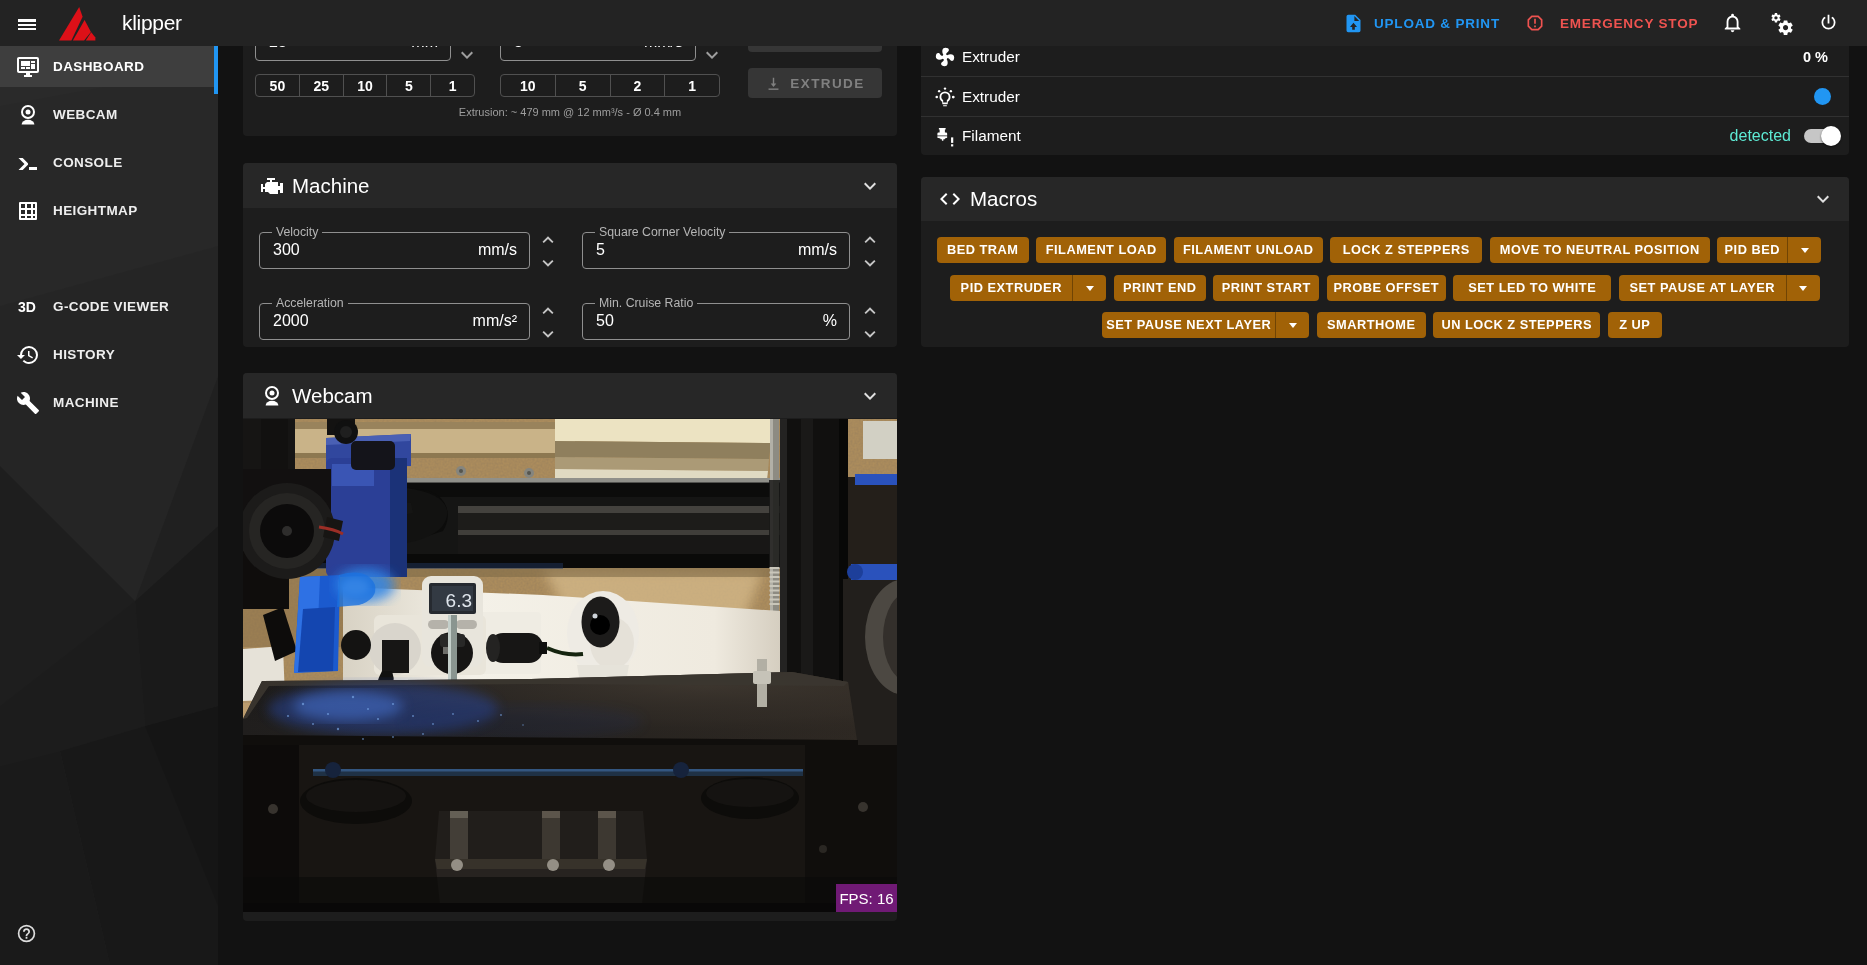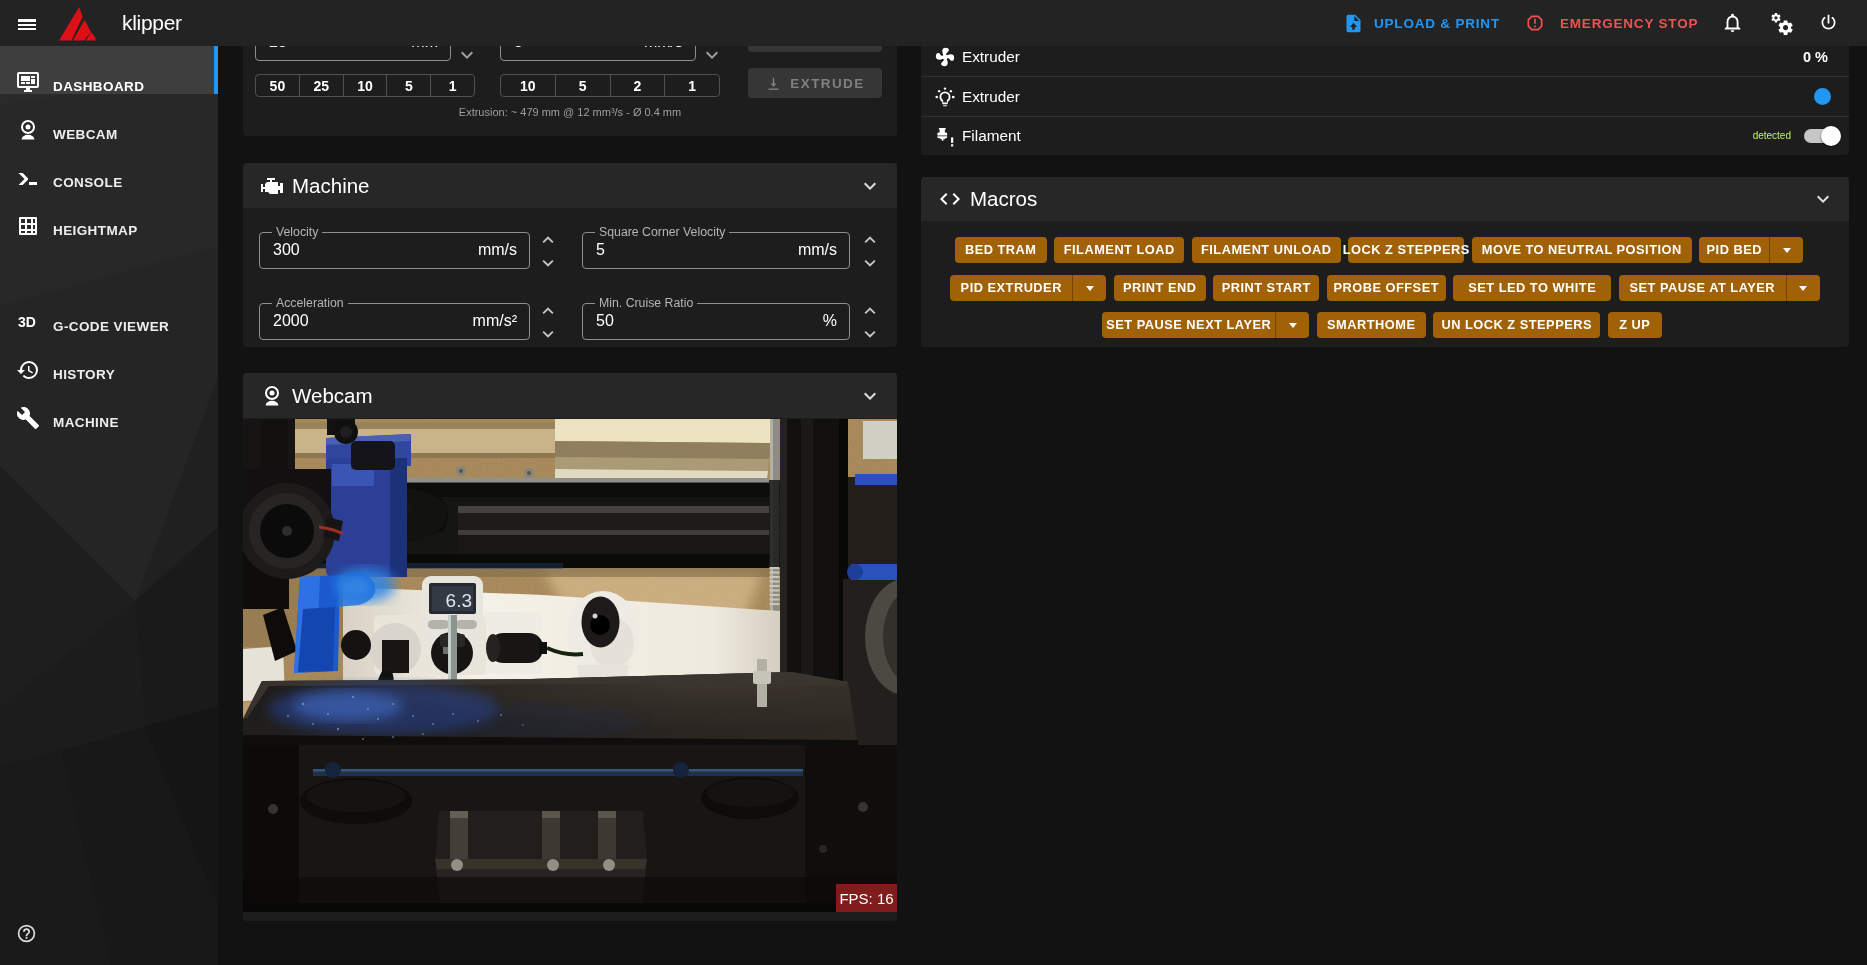--- a/index.html
+++ b/index.html
@@ -3,21 +3,21 @@
 <meta charset="utf-8">
 <style>
 * { margin:0; padding:0; box-sizing:border-box; }
 html,body { width:1867px; height:965px; overflow:hidden; background:#121212; font-family:"Liberation Sans", sans-serif; }
 #stage { position:relative; width:1867px; height:965px; background:#121212; }
 
 #topbar { position:absolute; left:0; top:0; width:1867px; height:46px; background:#232323; z-index:50; }
 
 #sidebar { position:absolute; left:0; top:46px; width:218px; height:919px; background:#2a2a2a; z-index:40; overflow:hidden; }
 #sidebar .poly { position:absolute; left:0; top:0; width:218px; height:919px; }
-.navitem { position:absolute; left:0; width:218px; height:48px; display:flex; align-items:flex-end; }
+.navitem { position:absolute; left:0; width:218px; height:41px; display:flex; align-items:center; }
 .navitem .nicon { width:24px; height:24px; margin-left:16px; flex:none; }
 .navitem .nlabel { margin-left:13px; color:#eee; font-size:13.5px; font-weight:bold; letter-spacing:0.4px; }
 .navitem.active { background:#3e3e3e; }
 .navitem.active .nlabel { color:#fff; }
 .navitem.active::after { content:""; position:absolute; right:0; top:0; width:4px; height:48px; background:#2196f3; }
 
 .card { position:absolute; background:#1d1d1d; border-radius:4px; }
 .cardhead { position:absolute; left:0; top:0; width:100%; height:45px; background:#272727; border-radius:4px 4px 0 0; display:flex; align-items:center; }
 .cardhead .hicon { width:24px; height:24px; margin-left:17px; flex:none; }
 .cardhead .htitle { margin-left:8px; color:#fff; font-size:20.5px; }
@@ -382,21 +382,21 @@
             <circle cx="280" cy="306" r="0.8"></circle>
         <circle cx="180" cy="315" r="0.9"></circle>
             <circle cx="150" cy="318" r="0.9"></circle>
             <circle cx="120" cy="320" r="0.9"></circle>
       </g>
 
       <rect x="0" y="458" width="654" height="36" fill="#0b0a09" opacity="0.65"></rect>
       <rect x="0" y="484" width="654" height="10" fill="#090808"></rect>
     </svg>
     </div>
-    <div style="position:absolute; right:0; top:511px; width:61px; height:28px; background:#7f1d1d; color:#fff; font-size:15px; display:flex; align-items:center; justify-content:center;">FPS: 16</div>
+    <div style="position:absolute; right:0; top:511px; width:61px; height:28px; background:#701a75; color:#fff; font-size:15px; display:flex; align-items:center; justify-content:center;">FPS: 16</div>
   </div>
 
   <div class="card" style="left:921px; top:0px; width:928px; height:155px; border-radius:0 0 4px 4px;">
     <div class="statrow" style="top:37px; height:39px;">
       <svg class="sicon" viewBox="0 0 24 24">
           <path d="M12.5,2C17,2 17.11,5.57 14.75,6.75C13.76,7.24 13.32,8.29 13.13,9.22C13.61,9.42 14.03,9.73 14.35,10.13C18.05,8.13 22.03,8.92 22.03,12.5C22.03,17 18.46,17.1 17.28,14.73C16.78,13.74 15.72,13.3 14.79,13.11C14.59,13.59 14.28,14 13.88,14.34C15.87,18.03 15.08,22 11.5,22C7,22 6.91,18.42 9.27,17.24C10.25,16.75 10.69,15.71 10.89,14.79C10.4,14.59 9.97,14.27 9.65,13.87C5.96,15.85 2,15.07 2,11.5C2,7 5.56,6.89 6.74,9.26C7.24,10.25 8.29,10.68 9.22,10.87C9.41,10.39 9.73,9.97 10.14,9.65C8.15,5.96 8.94,2 12.5,2Z" fill="#fff"></path>
         </svg>
       <div class="slabel">Extruder</div>
       <div style="position:absolute; right:21px; color:#fff; font-size:14.5px; font-weight:bold;">0 %</div>
     </div>
@@ -414,42 +414,42 @@
       <div style="position:absolute; right:18px; width:17px; height:17px; border-radius:50%; background:#2196f3;"></div>
     </div>
     <div class="rowline" style="top:116px;"></div>
     <div class="statrow" style="top:116px; height:39px;">
       <svg class="sicon" viewBox="0 0 24 24">
           <path d="M6,2h9v2h-1v4h1.5a1.5,1.5 0 0,1 1.5,1.5V12H4v-2.5A1.5,1.5 0 0,1 5.5,8H7V4H6V2M4,13h13v2l-3,1v1h-2v2h-2v-2H8v-1l-4,-1v-2z" fill="#fff" transform="scale(0.82) translate(0.5,2)"></path>
           <rect x="18.6" y="13.5" width="2.4" height="6" fill="#fff"></rect>
           <rect x="18.6" y="21" width="2.4" height="2.4" fill="#fff"></rect>
         </svg>
       <div class="slabel">Filament</div>
-      <div style="position:absolute; right:58px; color:#bef264; font-size:10px;">detected</div>
+      <div style="position:absolute; right:58px; color:#5eead4; font-size:16px;">detected</div>
       <div style="position:absolute; right:11px; width:34px; height:14px; border-radius:7px; background:rgba(255,255,255,0.75);">
         <div style="position:absolute; right:-3px; top:-3px; width:20px; height:20px; border-radius:50%; background:#fff; box-shadow:0 1px 2px rgba(0,0,0,0.6);"></div>
       </div>
     </div>
   </div>
 
   <div class="card" style="left:921px; top:177px; width:928px; height:170px;">
     <div class="cardhead" style="height:44px;">
       <svg class="hicon" viewBox="0 0 24 24">
           <path d="M14.6,16.6L19.2,12L14.6,7.4L16,6L22,12L16,18L14.6,16.6M9.4,16.6L4.8,12L9.4,7.4L8,6L2,12L8,18L9.4,16.6Z" fill="#fff"></path>
         </svg>
       <div class="htitle">Macros</div>
     </div>
     <svg class="chev" viewBox="0 0 24 24" style="right:14px; top:10px;">
         <path d="M7.4 8.6 12 13.2l4.6-4.6L18 10l-6 6-6-6z" fill="#e0e0e0"></path>
       </svg>
     <div class="mrow" style="top:59.5px; left:-6px;">
       <div class="mbtn" style="width:92px;">BED TRAM</div>
       <div class="mbtn" style="width:130px;">FILAMENT LOAD</div>
       <div class="mbtn" style="width:149px;">FILAMENT UNLOAD</div>
-      <div class="mbtn" style="width:116px;">LOCK Z STEPPERS</div>
+      <div class="mbtn" style="width:152px;">LOCK Z STEPPERS</div>
       <div class="mbtn" style="width:220px;">MOVE TO NEUTRAL POSITION</div>
       <div class="mbtn split" style="width:104px;">
           <div class="mmain">PID BED</div>
           <div class="mdrop">
             <svg width="10" height="10" viewBox="0 0 10 10">
               <path d="M1 3h8L5 8z" fill="#fff"></path>
             </svg>
           </div>
         </div>
     </div>

